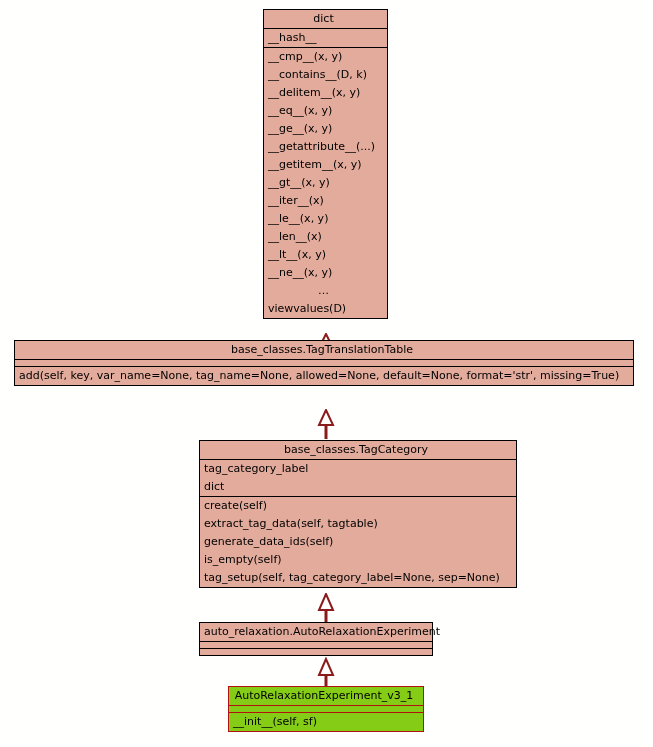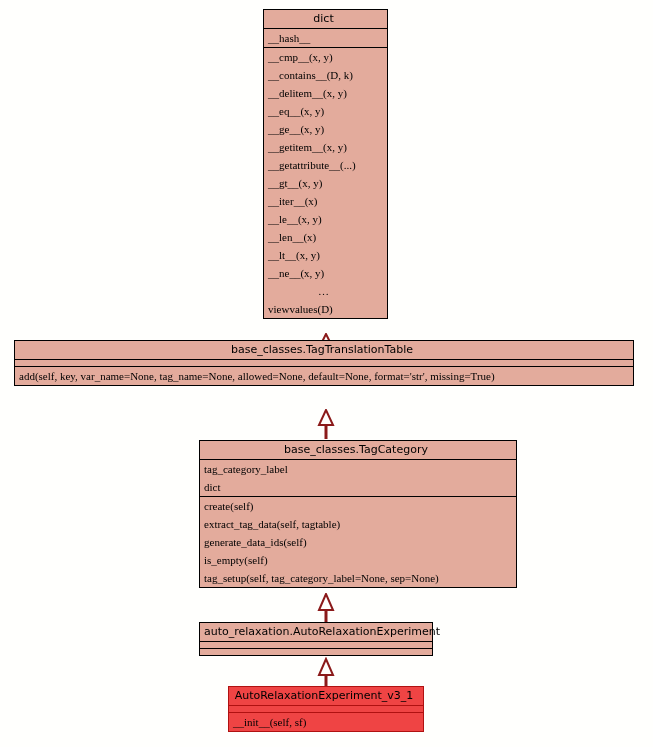--- a/index.html
+++ b/index.html
@@ -18,21 +18,21 @@
   
   .uml-box {
     position: absolute;
     box-sizing: border-box;
     border: 1px solid #000000;
     background: #e3ab9c;
     font-size: 11px;
     color: #000000;
   }
   .uml-box.leaf {
-    background: #ef4444;
+    background: #84cc16;
     border: 1px solid #b01111;
   }
   .uml-box.leaf .compartment { border-top-color: #b01111; }
 
   .compartment {
     box-sizing: border-box;
   }
   .compartment + .compartment {
     border-top: 1px solid #000000;
   }
@@ -45,21 +45,20 @@
     padding: 2px 8px 3px 4px;
     line-height: 13px;
     white-space: nowrap;
   }
 
   .member {
     padding: 1px 7px 1px 4px;
     line-height: 16px;
     white-space: nowrap;
     text-align: left;
-    font-family: Liberation Serif, serif;
   }
   .member.ellipsis {
     text-align: center;
     letter-spacing: 1px;
   }
   .arrow-wrap {
     position: absolute;
   }
   .arrow-wrap svg { display: block; }
 </style>
@@ -100,22 +99,22 @@
   </div>
   <div class="compartment">
     <div class="member">__hash__</div>
   </div>
   <div class="compartment">
     <div class="member">__cmp__(x, y)</div>
     <div class="member">__contains__(D, k)</div>
     <div class="member">__delitem__(x, y)</div>
     <div class="member">__eq__(x, y)</div>
     <div class="member">__ge__(x, y)</div>
+    <div class="member">__getattribute__(...)</div>
     <div class="member">__getitem__(x, y)</div>
-    <div class="member">__getattribute__(...)</div>
     <div class="member">__gt__(x, y)</div>
     <div class="member">__iter__(x)</div>
     <div class="member">__le__(x, y)</div>
     <div class="member">__len__(x)</div>
     <div class="member">__lt__(x, y)</div>
     <div class="member">__ne__(x, y)</div>
     <div class="member ellipsis">…</div>
     <div class="member">viewvalues(D)</div>
   </div>
 </div>

